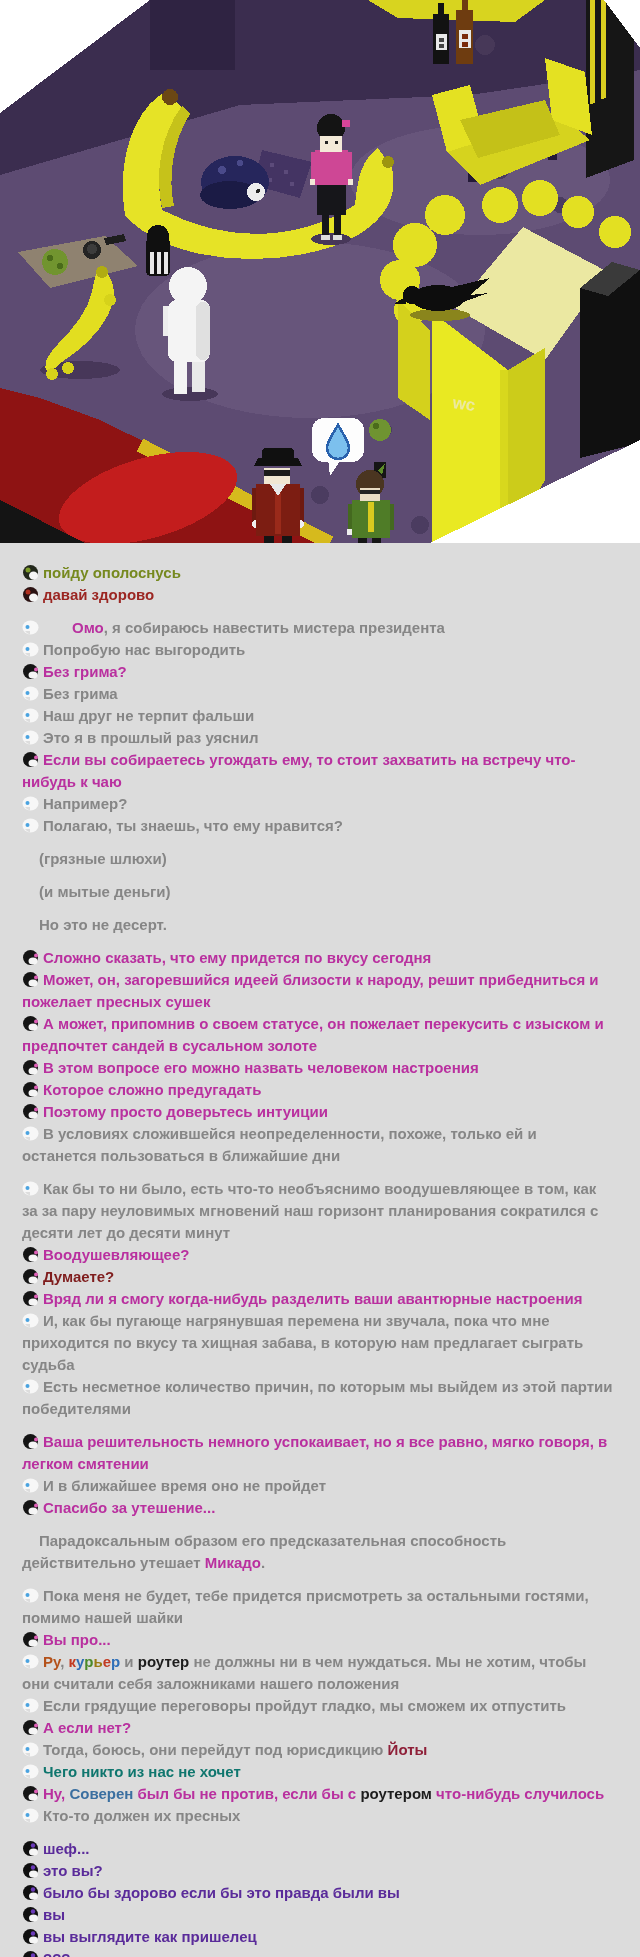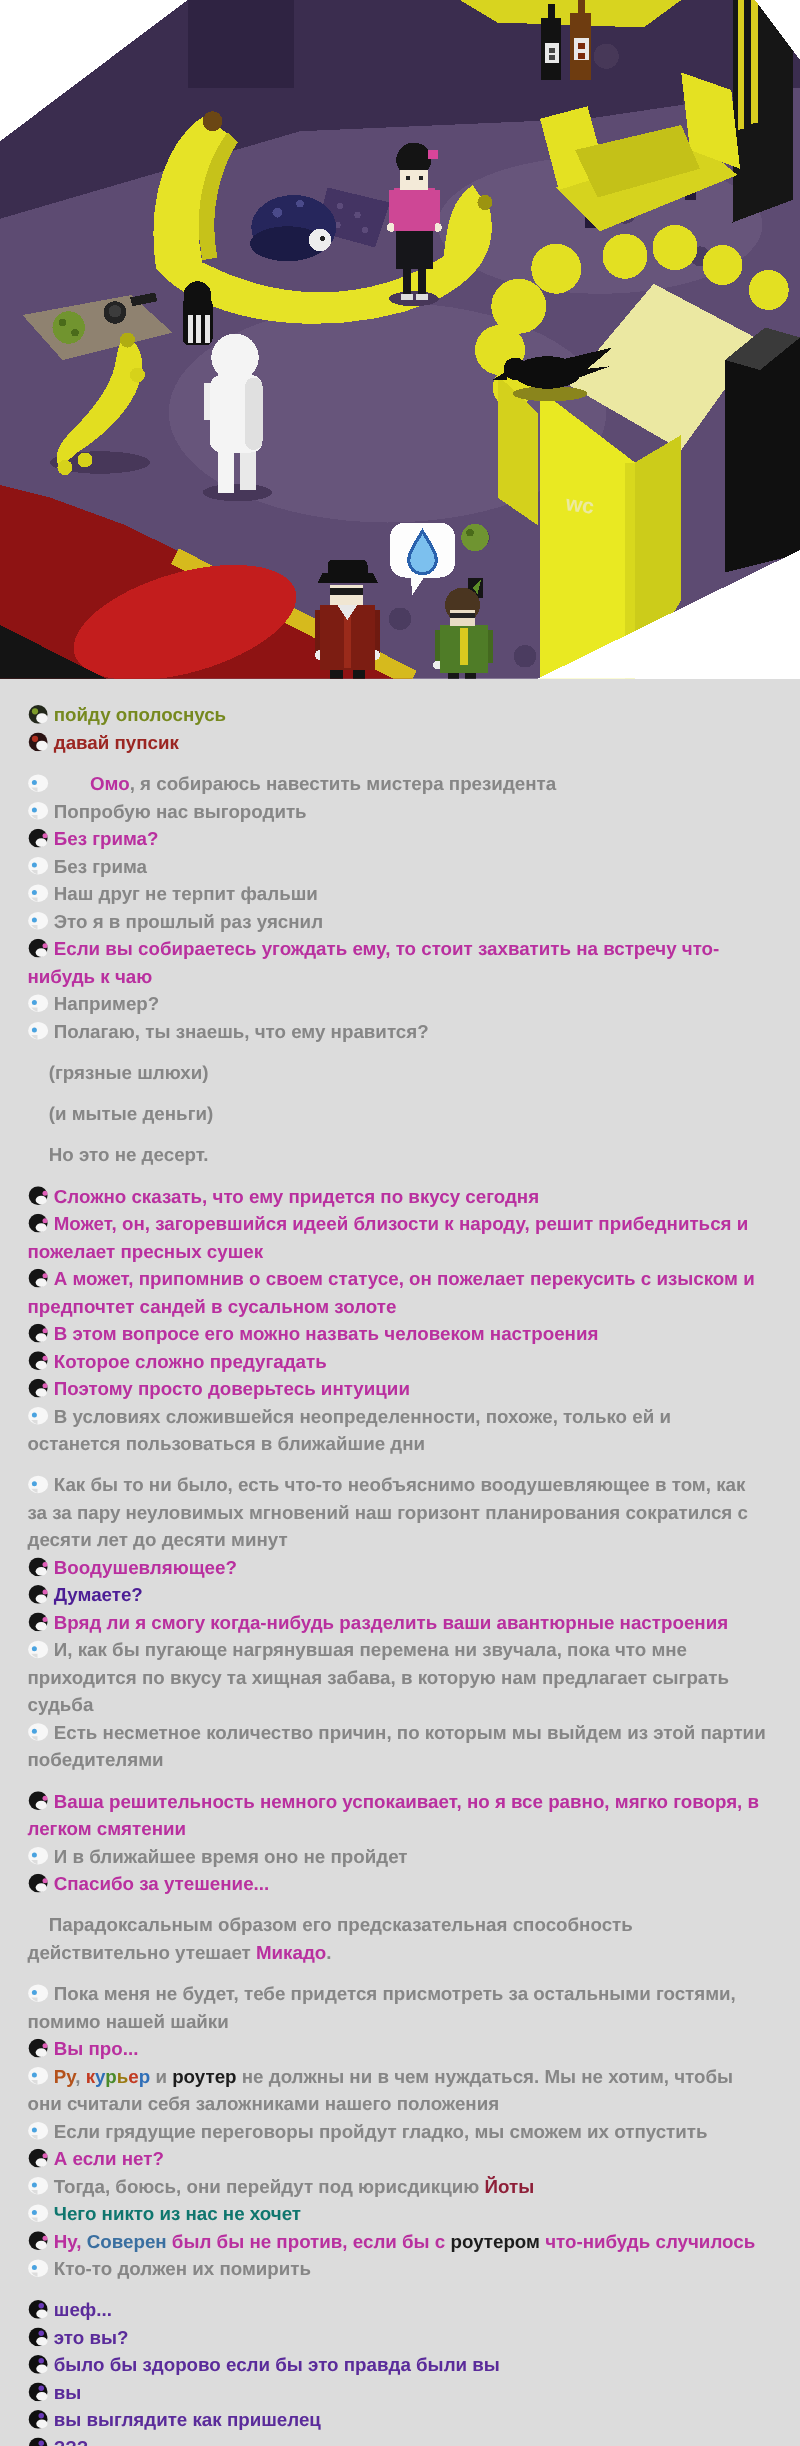--- a/index.html
+++ b/index.html
@@ -250,21 +250,21 @@
   <div class="chat">
       <div class="msg"><span class="avatar"><svg width="17" height="15" viewBox="0 0 17 15">
             <circle cx="8.5" cy="7.5" r="7.5" fill="#23281c"></circle>
             <ellipse cx="11.5" cy="10.5" rx="4.5" ry="4" fill="#f5f5f5"></ellipse>
             <circle cx="6" cy="5" r="2.5" fill="#7d9c2a"></circle>
           </svg></span><span style="color: rgb(118, 137, 31);">пойду ополоснусь</span></div>
       <div class="msg"><span class="avatar"><svg width="17" height="15" viewBox="0 0 17 15">
             <circle cx="8.5" cy="7.5" r="7.5" fill="#2a1212"></circle>
             <ellipse cx="11.5" cy="10.5" rx="4.5" ry="4" fill="#f5f5f5"></ellipse>
             <circle cx="6" cy="5" r="2.5" fill="#b03020"></circle>
-          </svg></span><span style="color: rgb(155, 38, 34);">давай пупсик</span></div>
+          </svg></span><span style="color: rgb(155, 38, 34);">давай здорово</span></div>
       <div class="msg gap"><span class="avatar"><svg width="17" height="15" viewBox="0 0 17 15">
             <ellipse cx="8.5" cy="7.5" rx="8" ry="7" fill="#f7f7f7"></ellipse>
             <path d="M3,11 A8,7 0 0 0 8,14.4 L8,11 Z" fill="#dddddd"></path>
             <circle cx="5.5" cy="7" r="2" fill="#4aa3e0"></circle>
           </svg></span><span style="color: rgb(185, 48, 159); margin-left: 29px;">Омо</span><span style="color: rgb(134, 134, 134);">, я собираюсь навестить мистера президента</span></div>
       <div class="msg"><span class="avatar"><svg width="17" height="15" viewBox="0 0 17 15">
             <ellipse cx="8.5" cy="7.5" rx="8" ry="7" fill="#f7f7f7"></ellipse>
             <path d="M3,11 A8,7 0 0 0 8,14.4 L8,11 Z" fill="#dddddd"></path>
             <circle cx="5.5" cy="7" r="2" fill="#4aa3e0"></circle>
           </svg></span><span style="color: rgb(134, 134, 134);">Попробую нас выгородить</span></div>
@@ -348,21 +348,21 @@
           </svg></span><span style="color: rgb(134, 134, 134);">Как бы то ни было, есть что-то необъяснимо воодушевляющее в том, как за за пару неуловимых мгновений наш горизонт планирования сократился с десяти лет до десяти минут</span></div>
       <div class="msg"><span class="avatar"><svg width="17" height="15" viewBox="0 0 17 15">
             <circle cx="8.5" cy="7.5" r="7.5" fill="#141414"></circle>
             <ellipse cx="11" cy="11" rx="4.5" ry="3.5" fill="#f5f5f5"></ellipse>
             <circle cx="14" cy="5.5" r="2" fill="#e060b8"></circle>
           </svg></span><span style="color: rgb(185, 48, 159);">Воодушевляющее?</span></div>
       <div class="msg"><span class="avatar"><svg width="17" height="15" viewBox="0 0 17 15">
             <circle cx="8.5" cy="7.5" r="7.5" fill="#141414"></circle>
             <ellipse cx="11" cy="11" rx="4.5" ry="3.5" fill="#f5f5f5"></ellipse>
             <circle cx="14" cy="5.5" r="2" fill="#e060b8"></circle>
-          </svg></span><span style="color: #4c1d95; margin-top: 48px;">Думаете?</span></div>
+          </svg></span><span style="color: #7f1d1d; margin-top: 48px;">Думаете?</span></div>
       <div class="msg"><span class="avatar"><svg width="17" height="15" viewBox="0 0 17 15">
             <circle cx="8.5" cy="7.5" r="7.5" fill="#141414"></circle>
             <ellipse cx="11" cy="11" rx="4.5" ry="3.5" fill="#f5f5f5"></ellipse>
             <circle cx="14" cy="5.5" r="2" fill="#e060b8"></circle>
           </svg></span><span style="color: rgb(185, 48, 159);">Вряд ли я смогу когда-нибудь разделить ваши авантюрные настроения</span></div>
       <div class="msg"><span class="avatar"><svg width="17" height="15" viewBox="0 0 17 15">
             <ellipse cx="8.5" cy="7.5" rx="8" ry="7" fill="#f7f7f7"></ellipse>
             <path d="M3,11 A8,7 0 0 0 8,14.4 L8,11 Z" fill="#dddddd"></path>
             <circle cx="5.5" cy="7" r="2" fill="#4aa3e0"></circle>
           </svg></span><span style="color: rgb(134, 134, 134);">И, как бы пугающе нагрянувшая перемена ни звучала, пока что мне приходится по вкусу та хищная забава, в которую нам предлагает сыграть судьба</span></div>
@@ -424,21 +424,21 @@
           </svg></span><span style="color: #0f766e;">Чего никто из нас не хочет</span></div>
       <div class="msg"><span class="avatar"><svg width="17" height="15" viewBox="0 0 17 15">
             <circle cx="8.5" cy="7.5" r="7.5" fill="#141414"></circle>
             <ellipse cx="11" cy="11" rx="4.5" ry="3.5" fill="#f5f5f5"></ellipse>
             <circle cx="14" cy="5.5" r="2" fill="#e060b8"></circle>
           </svg></span><span style="color: rgb(185, 48, 159);">Ну, </span><span style="color: rgb(58, 111, 160); margin-top: 16px;">Соверен</span><span style="color: rgb(185, 48, 159);"> был бы не против, если бы с </span><span style="color: rgb(28, 28, 28);">роутером</span><span style="color: rgb(185, 48, 159);"> что-нибудь случилось</span></div>
       <div class="msg"><span class="avatar"><svg width="17" height="15" viewBox="0 0 17 15">
             <ellipse cx="8.5" cy="7.5" rx="8" ry="7" fill="#f7f7f7"></ellipse>
             <path d="M3,11 A8,7 0 0 0 8,14.4 L8,11 Z" fill="#dddddd"></path>
             <circle cx="5.5" cy="7" r="2" fill="#4aa3e0"></circle>
-          </svg></span><span style="color: rgb(134, 134, 134);">Кто-то должен их помирить</span></div>
+          </svg></span><span style="color: rgb(134, 134, 134);">Кто-то должен их пресных</span></div>
       <div class="msg gap"><span class="avatar"><svg width="17" height="15" viewBox="0 0 17 15">
             <circle cx="8.5" cy="7.5" r="7.5" fill="#101010"></circle>
             <ellipse cx="11.5" cy="11" rx="4.5" ry="3.5" fill="#f5f5f5"></ellipse>
             <circle cx="11" cy="4.5" r="2.2" fill="#6a3ab8"></circle>
           </svg></span><span style="color: rgb(90, 43, 154);">шеф...</span></div>
       <div class="msg"><span class="avatar"><svg width="17" height="15" viewBox="0 0 17 15">
             <circle cx="8.5" cy="7.5" r="7.5" fill="#101010"></circle>
             <ellipse cx="11.5" cy="11" rx="4.5" ry="3.5" fill="#f5f5f5"></ellipse>
             <circle cx="11" cy="4.5" r="2.2" fill="#6a3ab8"></circle>
           </svg></span><span style="color: rgb(90, 43, 154);">это вы?</span></div>

